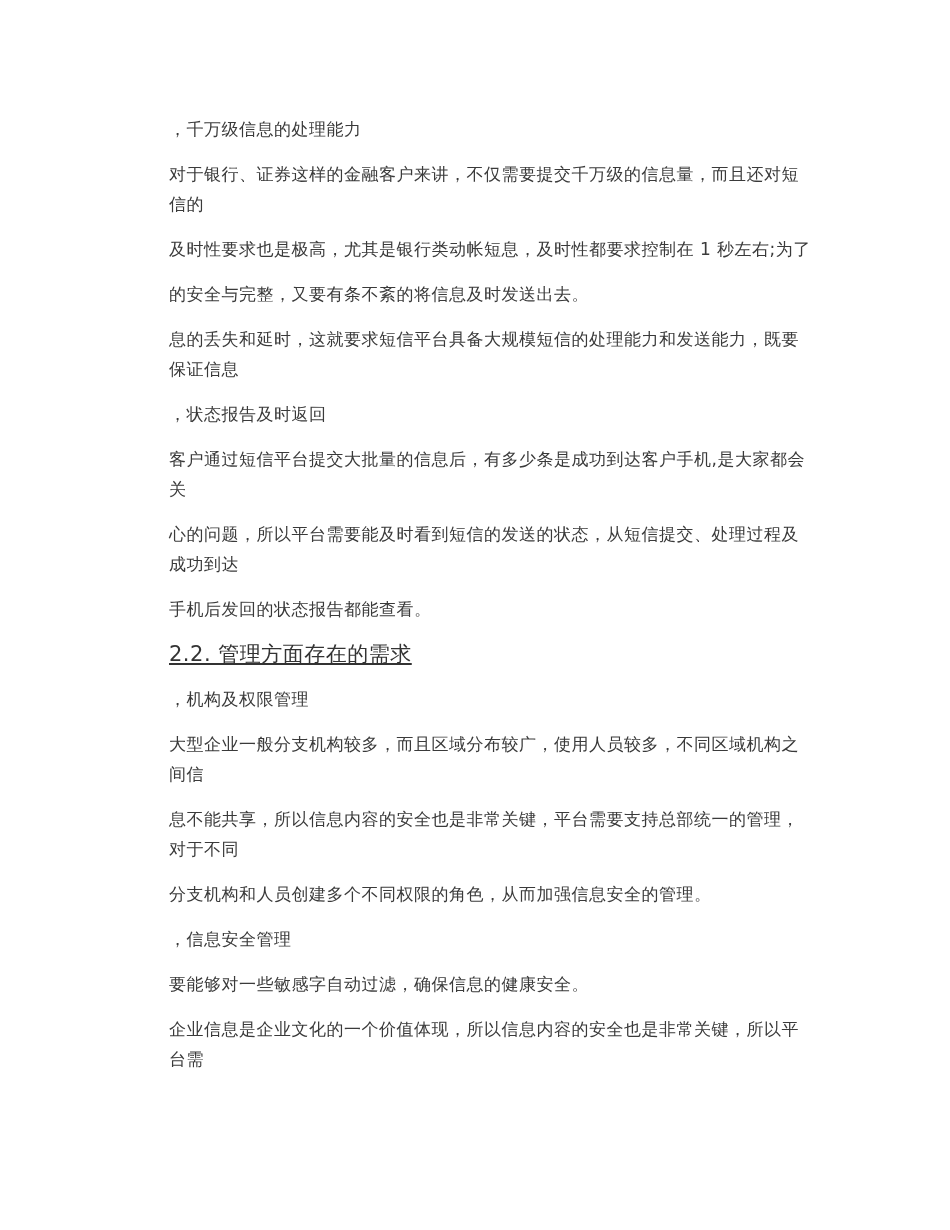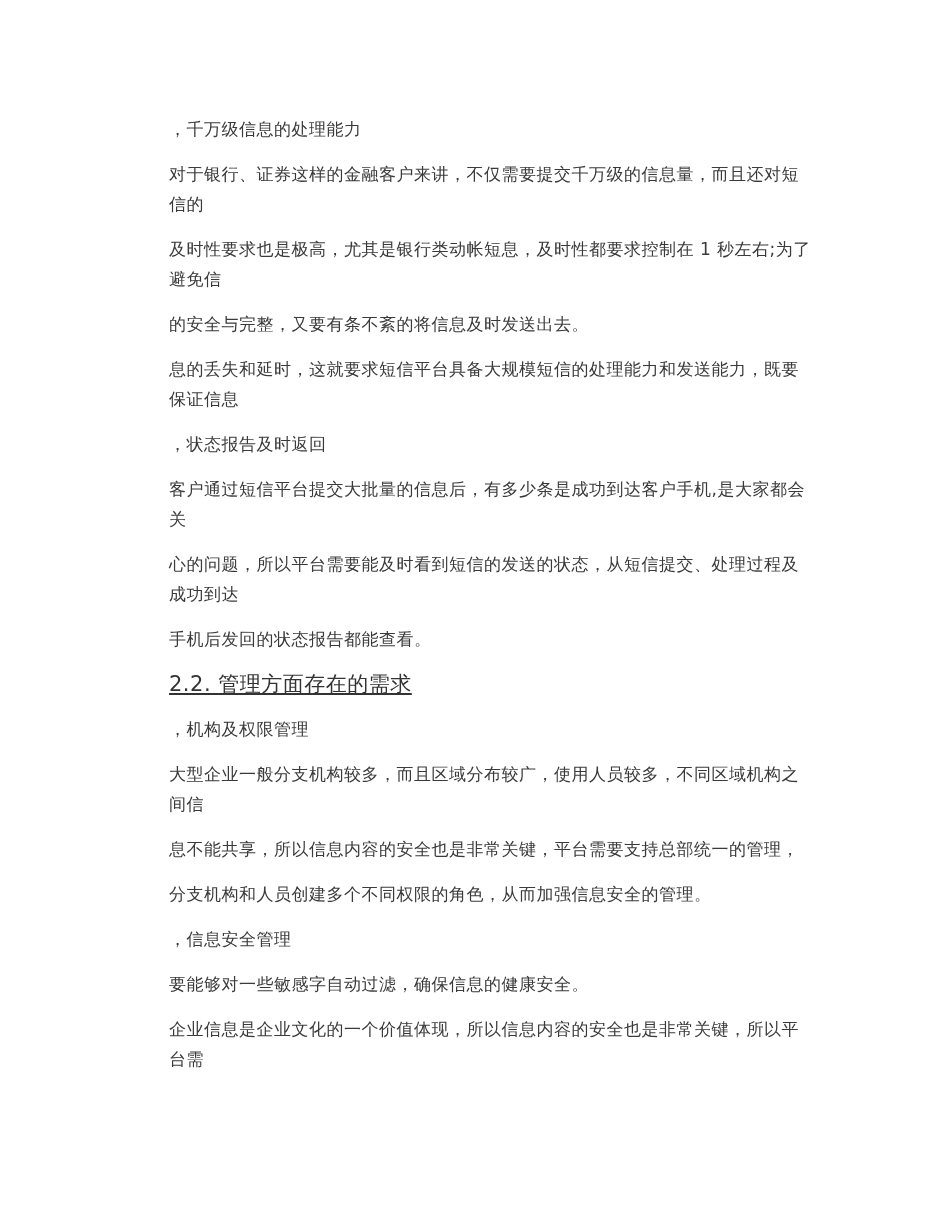--- a/index.html
+++ b/index.html
@@ -47,21 +47,20 @@
   <div class="doc-body">
       <div class="block paragraph">
         <div class="line">，千万级信息的处理能力</div>
       </div>
       <div class="block paragraph">
         <div class="line">对于银行、证券这样的金融客户来讲，不仅需要提交千万级的信息量，而且还对短</div>
         <div class="line">信的</div>
       </div>
       <div class="block paragraph">
         <div class="line">及时性要求也是极高，尤其是银行类动帐短息，及时性都要求控制在 1 秒左右;为了</div>
-        <div class="line">避免信</div>
       </div>
       <div class="block paragraph">
         <div class="line">的安全与完整，又要有条不紊的将信息及时发送出去。</div>
       </div>
       <div class="block paragraph">
         <div class="line">息的丢失和延时，这就要求短信平台具备大规模短信的处理能力和发送能力，既要</div>
         <div class="line">保证信息</div>
       </div>
       <div class="block paragraph">
         <div class="line">，状态报告及时返回</div>
@@ -82,20 +81,21 @@
       </div>
       <div class="block paragraph">
         <div class="line">，机构及权限管理</div>
       </div>
       <div class="block paragraph">
         <div class="line">大型企业一般分支机构较多，而且区域分布较广，使用人员较多，不同区域机构之</div>
         <div class="line">间信</div>
       </div>
       <div class="block paragraph">
         <div class="line">息不能共享，所以信息内容的安全也是非常关键，平台需要支持总部统一的管理，</div>
+        <div class="line">对于不同</div>
       </div>
       <div class="block paragraph">
         <div class="line">分支机构和人员创建多个不同权限的角色，从而加强信息安全的管理。</div>
       </div>
       <div class="block paragraph">
         <div class="line">，信息安全管理</div>
       </div>
       <div class="block paragraph">
         <div class="line">要能够对一些敏感字自动过滤，确保信息的健康安全。</div>
       </div>

